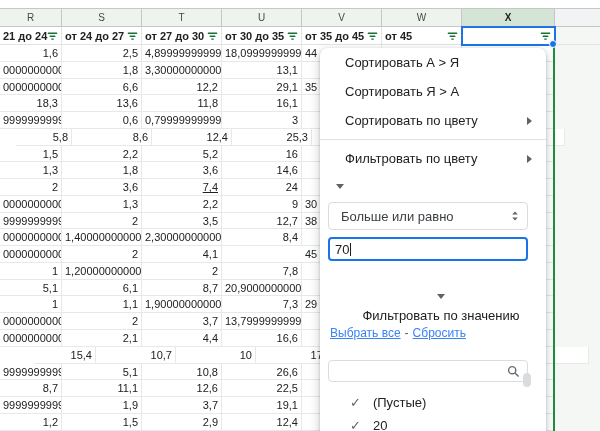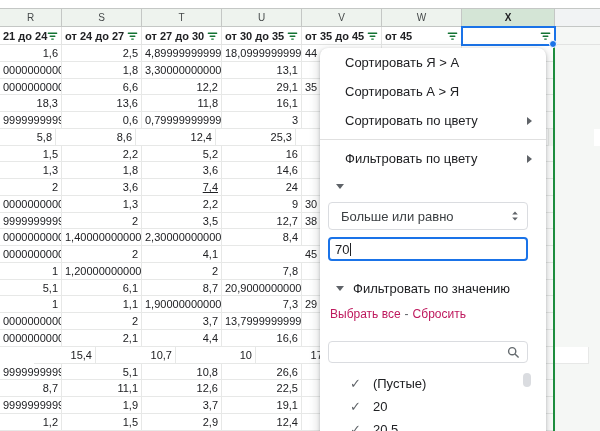--- a/index.html
+++ b/index.html
@@ -35,30 +35,30 @@
 
   .menu { position:absolute; left:320px; top:48px; width:226px; height:390px; background:#fff;
           border-radius:8px; z-index:6; font-size:13px; color:#202124;
           box-shadow:0 1px 3px rgba(60,64,67,.3), 0 4px 8px 3px rgba(60,64,67,.15); }
   .mi { height:29px; display:flex; align-items:center; padding:0 14px 0 25px; cursor:pointer; }
   .subarrow { margin-left:auto; width:0; height:0; border-left:5px solid #5f6368;
               border-top:4px solid transparent; border-bottom:4px solid transparent; }
   .divider { height:1px; background:#e0e0e0; margin:4px 0; }
   .exp { display:flex; align-items:center; gap:9px; padding-left:16px; height:26px; cursor:pointer; }
   .tri-down { width:0; height:0; border-top:5px solid #5f6368; border-left:4px solid transparent; border-right:4px solid transparent; }
-  .exp.values { margin-top:14px; }
+  .exp.values { margin-top:33px;flex-direction:column; }
   .selectbox { margin:3px 18px 0 8px; height:28px; border:1px solid #dadce0; border-radius:4px;
                display:flex; align-items:center; justify-content:space-between;
                padding:0 6px 0 12px; color:#3c4043; cursor:pointer; background:#fff; }
   .selectbox svg { flex:none; }
   .inputbox { margin:7px 18px 0 8px; height:24px; border:2px solid #1a73e8; border-radius:4px;
               display:flex; align-items:center; padding-left:5px; font-size:13px; background:#fff; }
   .caret { width:1px; height:13px; background:#202124; margin-left:1px; }
   .links { margin-top:4px; padding-left:10px; font-size:12px; height:18px; display:flex; align-items:center; gap:4px; }
-  .links a { color:#be185d; cursor:pointer; }
+  .links a { color:#3b82f6; text-decoration:underline; cursor:pointer; }
   .links .sep { color:#5f6368; }
   .searchbox { margin:18px 18px 0 8px; height:22px; border:1px solid #dadce0; border-radius:4px;
                display:flex; align-items:center; justify-content:flex-end; padding-right:7px; background:#fff; }
   .vlist { margin-top:9px; }
   .vitem { height:23px; display:flex; align-items:center; gap:12px; padding-left:30px; cursor:pointer; }
   .chk { color:#5f6368; font-size:13px; }
   .thumb { position:absolute; left:203px; top:325px; width:8px; height:14px; background:#dadce0; border-radius:4px; }
 </style>
 </head>
 <body>
@@ -164,21 +164,21 @@
       <div class="gcell" style="width: 62px;">9999999999999</div>
       <div class="gcell" style="width: 80px;">0,6</div>
       <div class="gcell" style="width: 80px;">0,7999999999999</div>
       <div class="gcell" style="width: 80px;">3</div>
       <div class="gcell vcol" style="width: 80px;"></div>
       <div class="gcell" style="width: 80px;"></div>
       <div class="gcell" style="width: 93px;"></div>
       <div class="gcell gutter" style="width: 45px;"></div>
     </div>
     <div class="grow">
-      <div class="gcell" style="width: 56px;">5,8</div>
+      <div class="gcell" style="width: 56px; margin-left: 16px;">5,8</div>
       <div class="gcell" style="width: 80px;">8,6</div>
       <div class="gcell" style="width: 80px;">12,4</div>
       <div class="gcell" style="width: 80px;">25,3</div>
       <div class="gcell vcol" style="width: 80px;"></div>
       <div class="gcell" style="width: 80px;"></div>
       <div class="gcell" style="width: 93px;"></div>
       <div class="gcell gutter" style="width: 45px;"></div>
     </div>
     <div class="grow">
       <div class="gcell" style="width: 62px;">1,5</div>
@@ -351,24 +351,24 @@
       <div class="gcell gutter" style="width: 45px;"></div>
     </div>
   </div>
 
 <div class="green-line"></div>
 <div class="sel-box"></div>
 <div class="fill-handle"></div>
 
 <div class="menu">
   <div class="mi">
+    <span>Сортировать А &gt; Я</span>
+  </div>
+  <div class="mi">
     <span>Сортировать Я &gt; А</span>
-  </div>
-  <div class="mi">
-    <span>Сортировать А &gt; Я</span>
   </div>
   <div class="mi">
     <span>Сортировать по цвету</span>
     <span class="subarrow"></span>
   </div>
   <div class="divider"></div>
   <div class="mi">
     <span>Фильтровать по цвету</span>
     <span class="subarrow"></span>
   </div>

